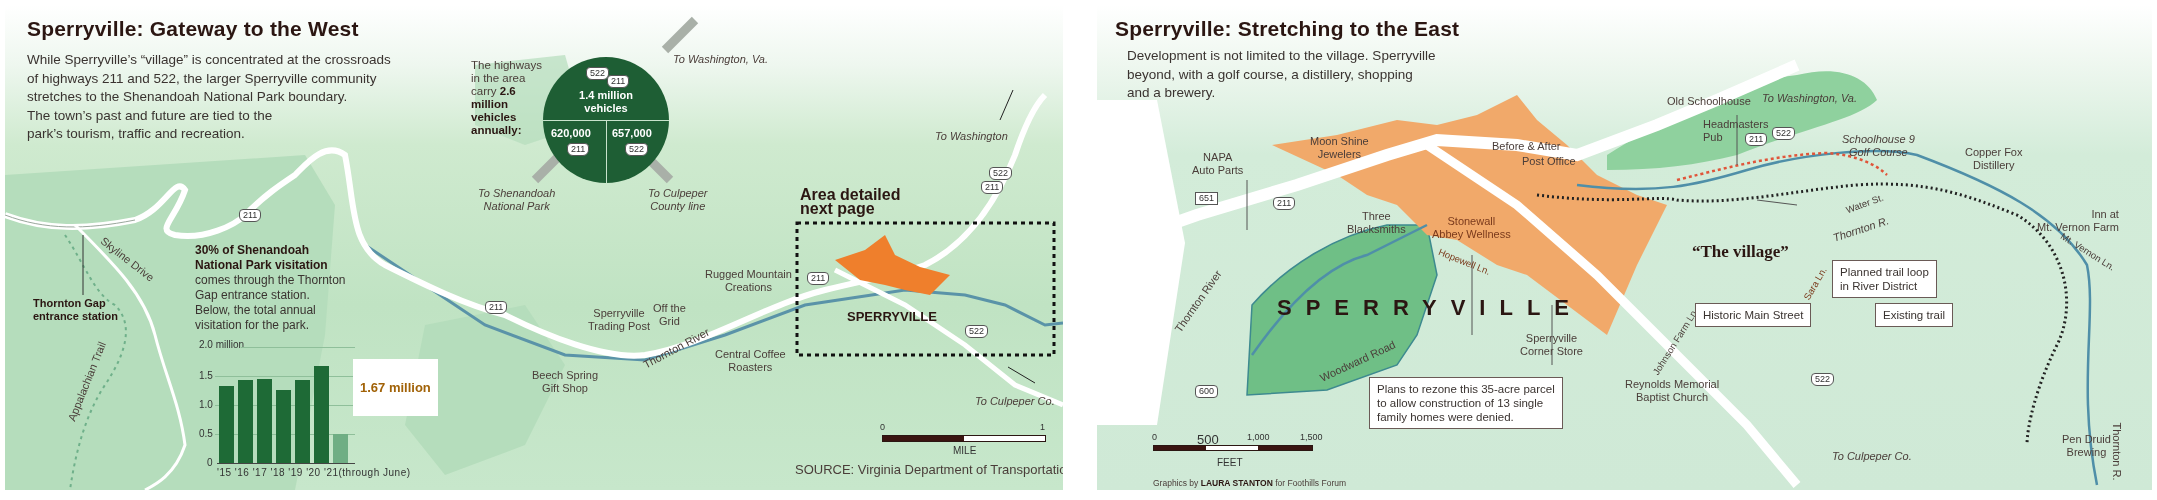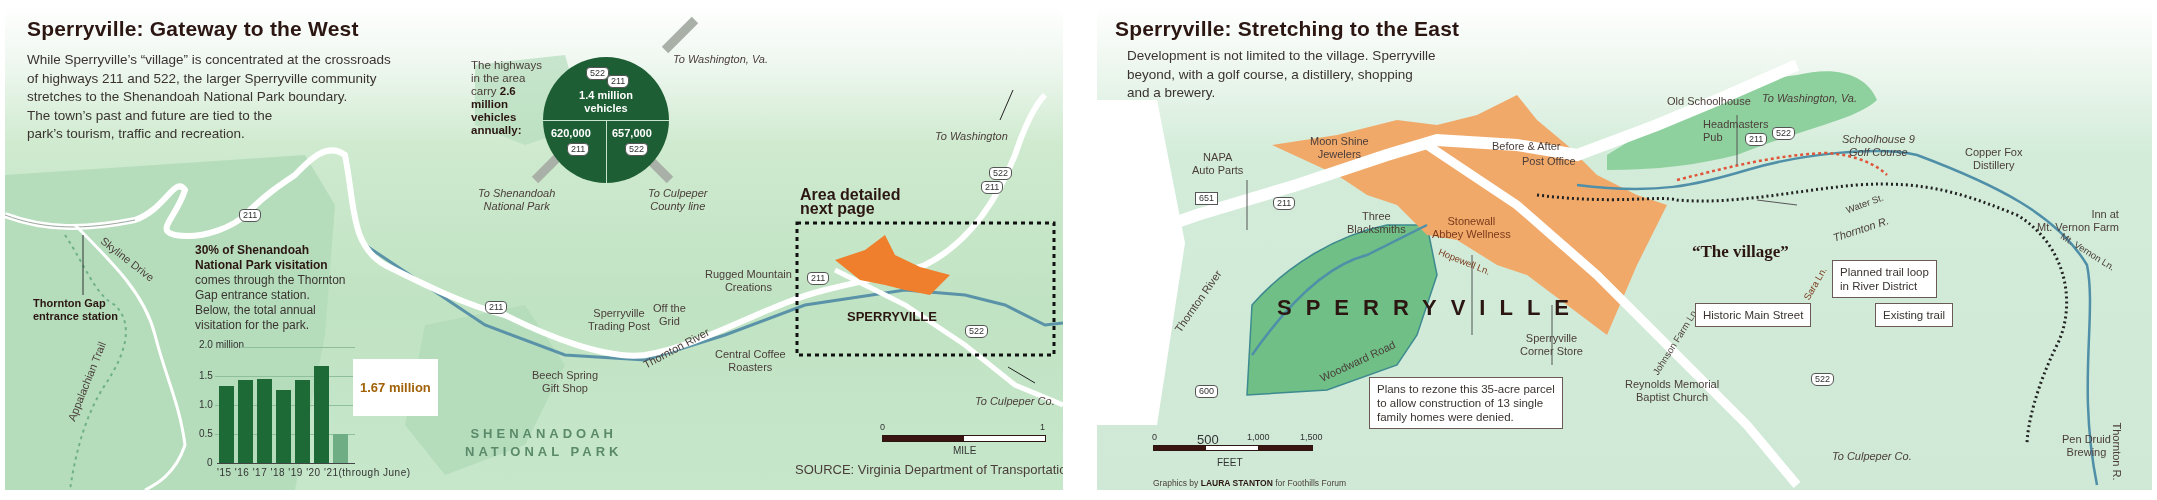--- a/index.html
+++ b/index.html
@@ -160,24 +160,20 @@
       <div>Central Coffee</div>
       <div>Roasters</div>
     </div>
   <div class="lbl bold" style="left:795px;top:183px;font-size:16px;line-height:14px;">
       <div>Area detailed</div>
       <div>next page</div>
     </div>
   <div class="lbl bold" style="left:842px;top:305px;font-size:13px;">SPERRYVILLE</div>
   <div class="lbl ital" style="left:930px;top:125px;">To Washington</div>
   <div class="lbl ital" style="left:970px;top:390px;">To Culpeper Co.</div>
-  <div class="park" style="left:460px;top:420px;">
-      <div>SHENANADOAH</div>
-      <div>NATIONAL PARK</div>
-    </div>
 
   <div class="shield" style="left:234px;top:204px;">211</div>
   <div class="shield" style="left:480px;top:296px;">211</div>
   <div class="shield" style="left:802px;top:267px;">211</div>
   <div class="shield" style="left:976,px;left:976px;top:176px;">211</div>
   <div class="shield" style="left:984px;top:162px;">522</div>
   <div class="shield" style="left:960px;top:320px;">522</div>
 
   <div class="tick" style="left:875px;top:417px;font-size:9px;">0</div>
   <div class="tick" style="left:1035px;top:417px;font-size:9px;">1</div>

